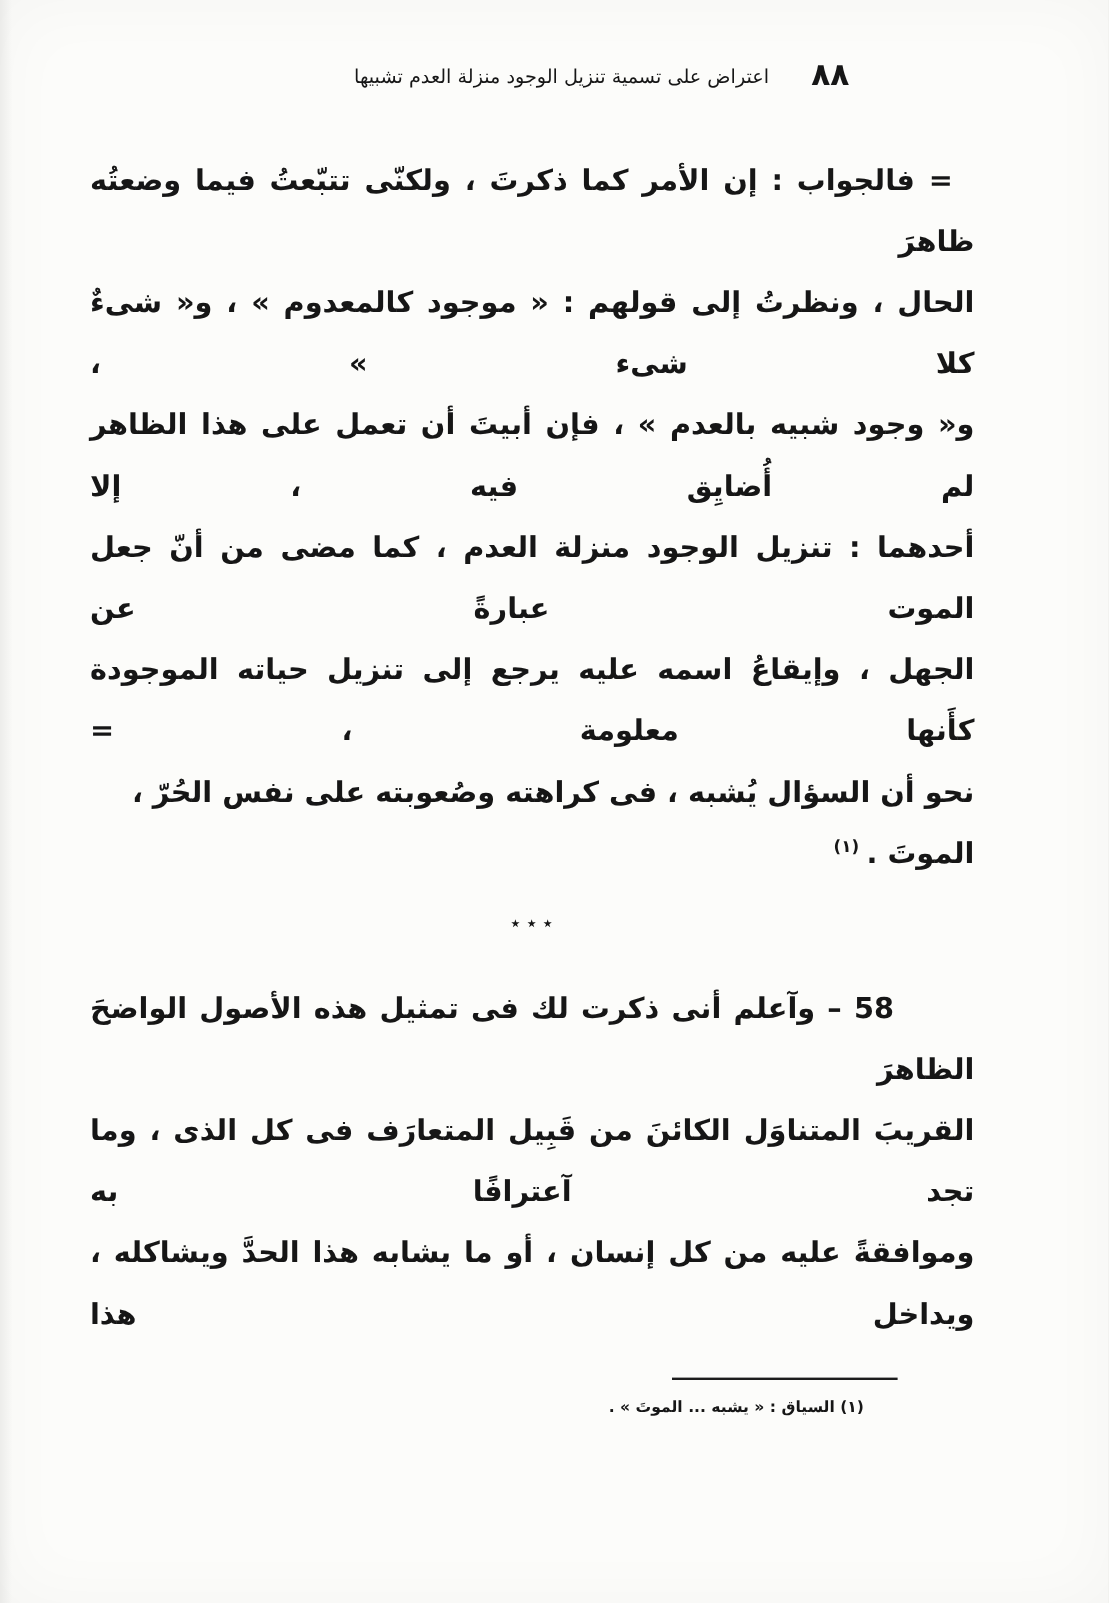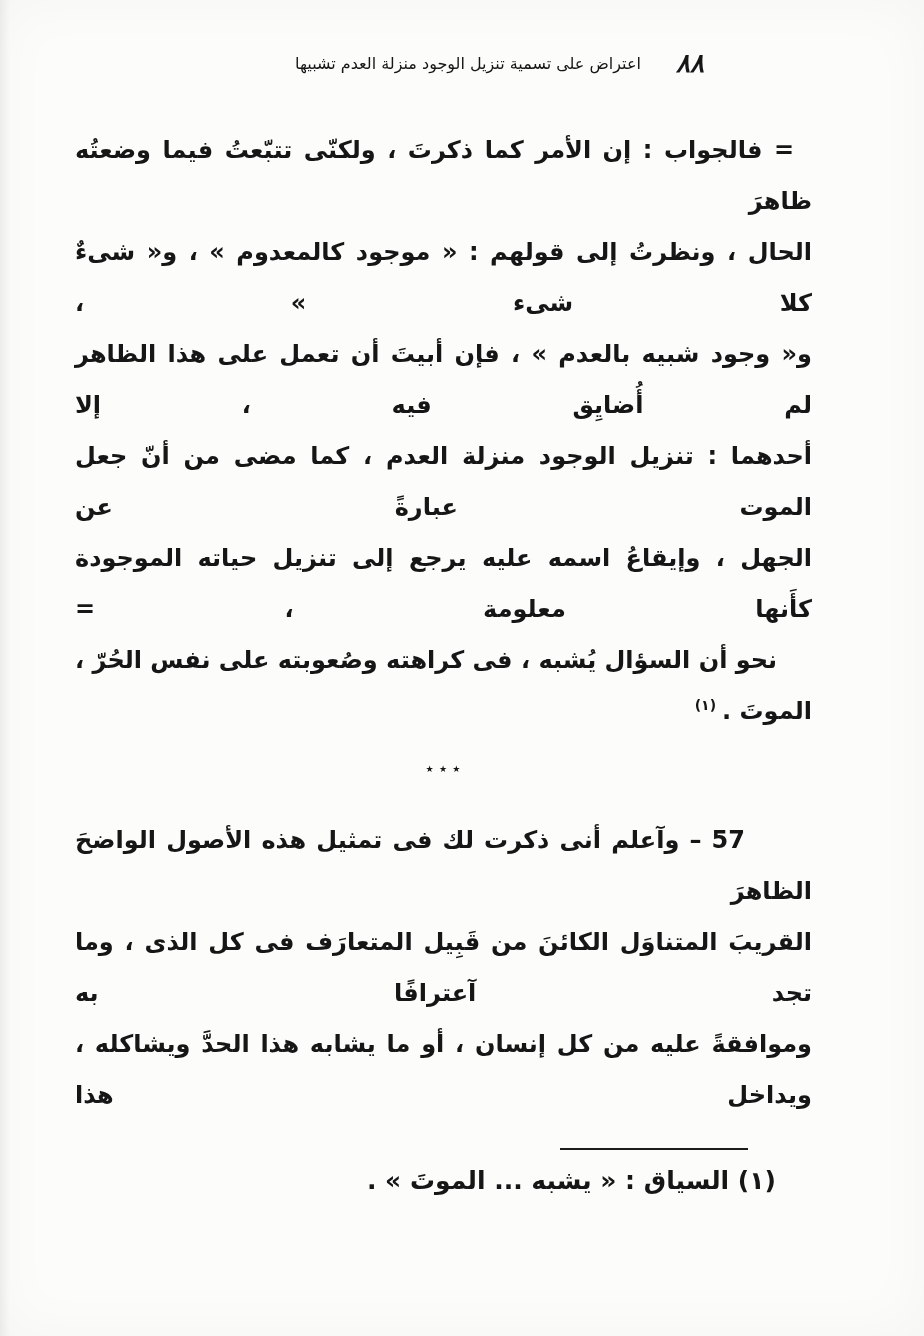--- a/index.html
+++ b/index.html
@@ -39,39 +39,38 @@
     font-weight: normal;
     letter-spacing: 0.5px;
     transform: translateX(6px); 
   }
   .page-number {
     position: absolute;
     top: 48px;
     left: 676px;
     font-size: 26px;
     font-weight: bold;
-    font-style: italic;
   }
 
   .content {
     margin: 52px 112px 0 62px; 
   }
 
   .line {
     font-size: 24px;
     font-weight: bold;
     line-height: 51px;
     text-align: justify;
     text-align-last: justify;
     text-justify: inter-word;
     white-space: normal;
     margin-left: 13px;
   }
   .line.end {
-    text-align: left;
+    text-align: right;
     text-align-last: right;
   }
   .indent-sm { text-indent: 18px; }
   .indent-lg { text-indent: 67px; }
 
   .fn-ref {
     font-size: 14px;
     font-weight: bold;
     vertical-align: super;
     line-height: 0;
@@ -98,23 +97,23 @@
     width: 750px;
   }
   .footnote-rule {
     width: 188px;
     height: 0;
     border-top: 2px solid #1c1c1c;
     margin-right: 64px;
   }
   .footnote-text {
     margin-top: 16px;
-    margin-right: 36px;
+    margin-right: 92px;
     text-align: right;
-    font-size: 25px;
+    font-size: 13px;
     font-weight: bold;
   }
 </style>
 </head>
 <body>
 
 <div class="page">
 
   <div class="header">
     <span class="running-title">اعتراض على تسمية تنزيل الوجود منزلة العدم تشبيها</span>
@@ -130,21 +129,21 @@
       <div class="line">أحدهما : تنزيل الوجود منزلة العدم ، كما مضى من أنّ جعل الموت عبارةً عن</div>
       <div class="line">الجهل ، وإيقاعُ اسمه عليه يرجع إلى تنزيل حياته الموجودة كأَنها معلومة ، =</div>
       <div class="line end">
         <span>نحو أن السؤال يُشبه ، فى كراهته وصُعوبته على نفس الحُرّ ، الموتَ .</span><sup class="fn-ref">(١)</sup>
       </div>
     </div>
 
     <div class="separator">٭ ٭ ٭</div>
 
     <div class="para2">
-      <div class="line indent-lg">57 – وآعلم أنى ذكرت لك فى تمثيل هذه الأصول الواضحَ الظاهرَ</div>
+      <div class="line indent-lg">58 – وآعلم أنى ذكرت لك فى تمثيل هذه الأصول الواضحَ الظاهرَ</div>
       <div class="line">القريبَ المتناوَل الكائنَ من قَبِيل المتعارَف فى كل الذى ، وما تجد آعترافًا به</div>
       <div class="line">وموافقةً عليه من كل إنسان ، أو ما يشابه هذا الحدَّ ويشاكله ، ويداخل هذا</div>
 
     </div>
 
   </div>
 
   <div class="footnote-area">
     <div class="footnote-rule"></div>
     <div class="footnote-text">(١) السياق : « يشبه ... الموتَ » .</div>

